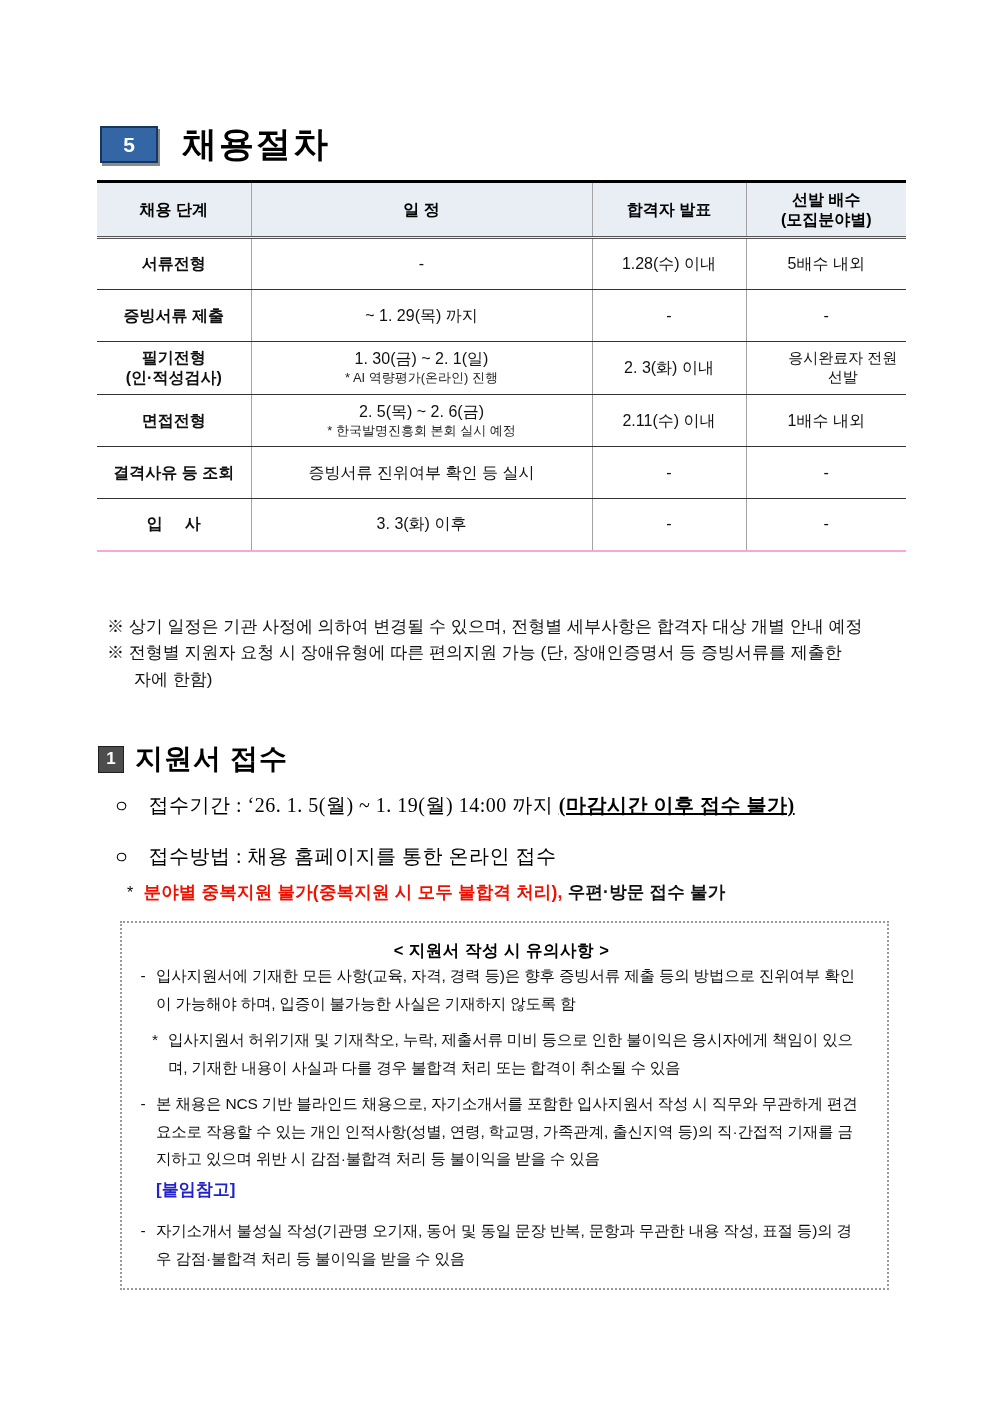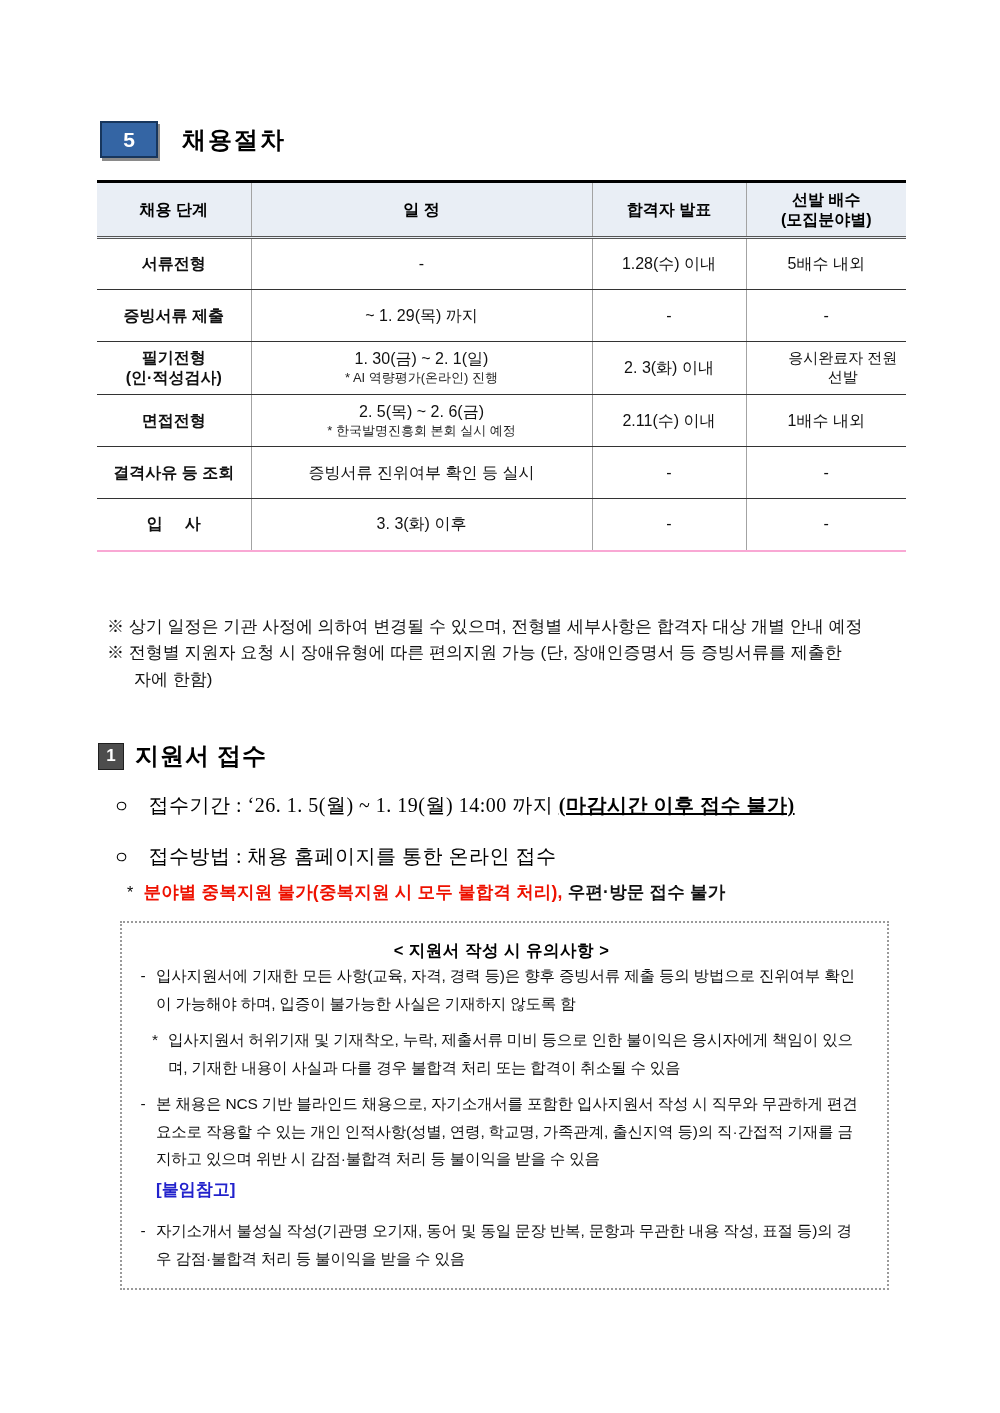--- a/index.html
+++ b/index.html
@@ -27,21 +27,21 @@
   }
   .num-box{
     width:58px;height:37px;
     background:var(--accent-blue);
     border:2px solid var(--accent-blue-border);
     box-shadow:2px 3px 0 #8a8a8a;
     display:flex;align-items:center;justify-content:center;
     color:#ffffff;font-size:21px;font-weight:bold;
   }
   .sec5-title{
-    font-size:24px;font-weight:900;letter-spacing:2px;color:#000;
+    font-size:35px;font-weight:900;letter-spacing:2px;color:#000;
   }
 
   
   .proc-table{
     position:absolute;left:97px;top:180px;width:809px;
     border-collapse:collapse;table-layout:fixed;
   }
   .proc-table col.c1{width:154px;}
   .proc-table col.c2{width:341px;}
   .proc-table col.c3{width:154px;}
@@ -82,21 +82,21 @@
     display:flex;align-items:center;gap:11px;
     font-family:"Liberation Serif",serif;
   }
   .num-box-sm{
     width:26px;height:27px;
     background:#4d4d4d;border:1px solid #1f1f1f;
     display:flex;align-items:center;justify-content:center;
     color:#fff;font-size:17px;font-weight:bold;
     font-family:"Liberation Sans",sans-serif;
   }
-  .sec1-title{font-size:24px;font-weight:bold;color:#000;letter-spacing:1px;}
+  .sec1-title{font-size:28px;font-weight:bold;color:#000;letter-spacing:1px;}
 
   
   .bullet-line{
     position:absolute;left:113px;width:800px;
     font-family:"Liberation Serif",serif;
     font-size:20px;color:#000;letter-spacing:0.5px;
     display:flex;gap:18px;align-items:baseline;
   }
   .bullet-line .marker{font-size:17px;}
   .b1{top:792px;}

